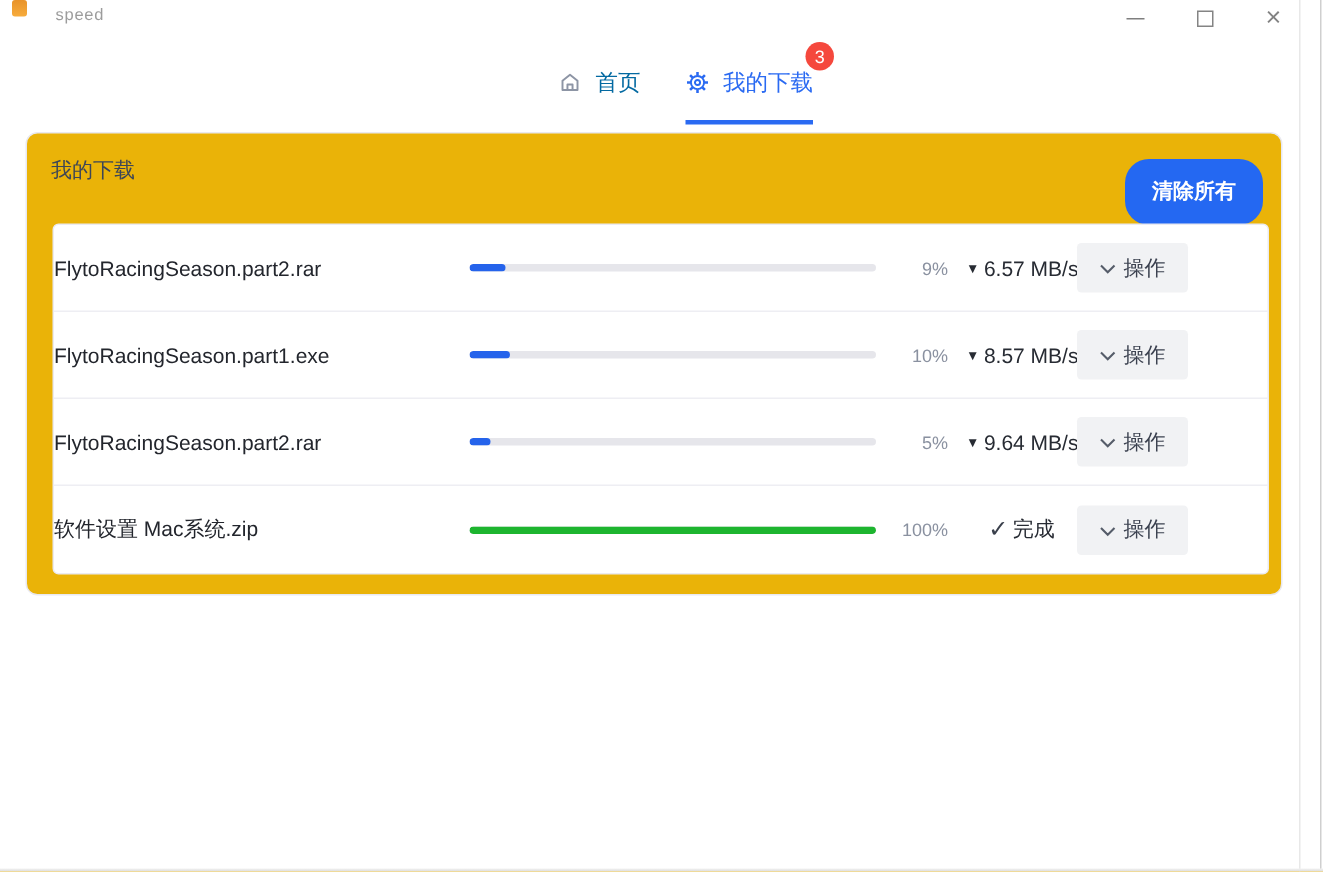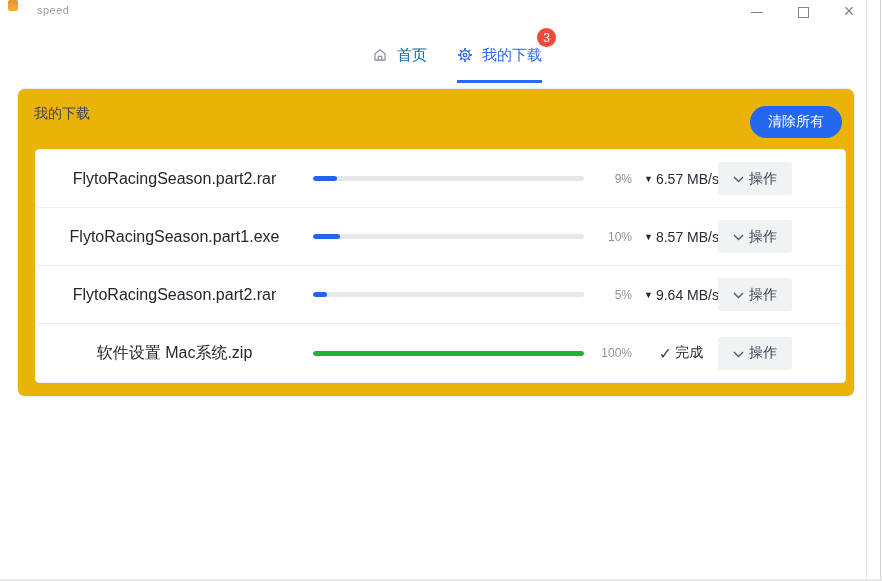--- a/index.html
+++ b/index.html
@@ -61,33 +61,33 @@
   .card {
     position:absolute; left:17px; top:88px; width:838px; height:309px;
     background:#eab308; border:1px solid #e9e9ef; border-radius:8px;
   }
   .card-title {
     position:absolute; left:16px; top:16px;
     font-size:14px; color:#3d4657;
   }
   .clear-all-btn {
     position:absolute; right:12px; top:17px;
-    height:32px; padding:0 18px; border:none; border-radius:16px;
-    background:#2468f2; color:#fff; font-size:14px; font-weight:normal;
+    height:44px; padding:0 18px; border:none; border-radius:16px;
+    background:#2468f2; color:#fff; font-size:14px; font-weight:bold;
     font-family:"Liberation Sans", sans-serif; cursor:pointer;
   }
 
   
   .rows {
     position:absolute; left:17px; top:60px; width:811px;
     border:1px solid #ebebf1; border-radius:4px; background:#fff;
   }
   .row { height:58px; display:flex; align-items:center; border-bottom:1px solid #eeeef3; }
   .row:last-child { border-bottom:none; }
-  .file-name { width:277px; text-align:center; font-size:16px; color:#23262d; }
+  .file-name { width:277px; font-size:14px; color:#23262d; }
   .progress-track {
     width:271px; height:5px; background:#e6e6eb; border-radius:3px; overflow:hidden;
   }
   .progress-fill { height:100%; background:#2563eb; border-radius:3px; }
   .progress-fill.green { background:#1db52f; }
   .percent { width:48px; text-align:right; font-size:12px; color:#8a91a0; }
   .status { width:74px; margin-left:12px; display:flex; align-items:center; gap:3px;
             font-size:14px; color:#272b33; white-space:nowrap; }
   .status.done { justify-content:center; }
   .tri-icon { font-size:9px; color:#272b33; }

